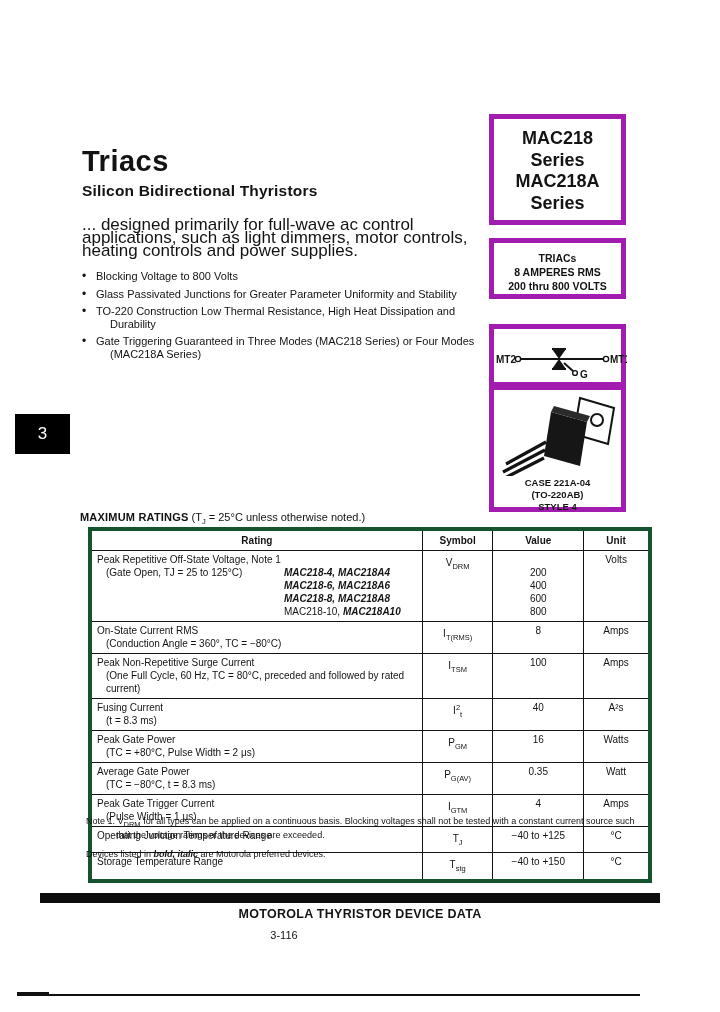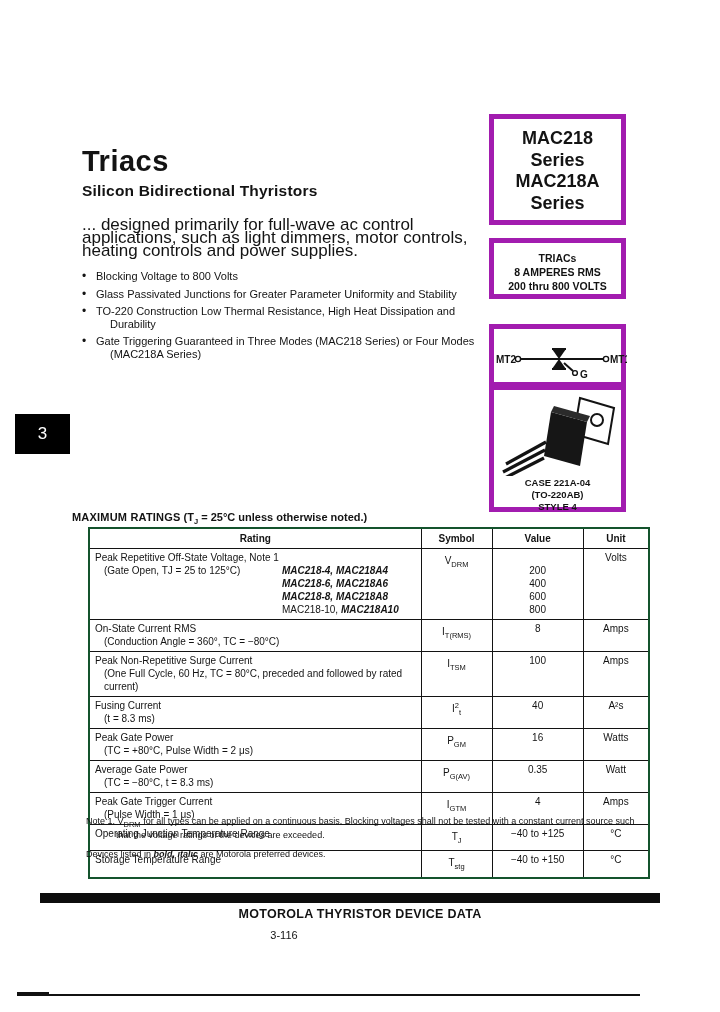--- a/index.html
+++ b/index.html
@@ -24,23 +24,23 @@
   .series-box{top:114px;height:111px;text-align:center;font-weight:bold;font-size:18px;line-height:21.5px;padding-top:9px;}
   .spec-box{top:238px;height:61px;text-align:center;font-weight:bold;font-size:10.5px;line-height:14px;padding-top:8px;}
   .symbol-box{top:324px;height:63px;}
   .case-box{top:385px;height:127px;text-align:center;}
   .case-caption{font-size:9.5px;font-weight:bold;line-height:12px;margin-top:-3px;}
   svg text{font-family:"Liberation Sans",sans-serif;}
   
   .chapter-tab{position:absolute;left:15px;top:414px;width:55px;height:40px;background:#000;color:#fff;
     display:flex;align-items:center;justify-content:center;font-size:17px;}
   
-  .ratings-head{position:absolute;left:72px;top:511px;font-size:11px;font-weight:bold;}
+  .ratings-head{position:absolute;left:80px;top:511px;font-size:11px;}
   .ratings-head b{letter-spacing:0.2px;}
-  .rtable{position:absolute;left:88px;top:527px;width:560px;display:table;border:2px solid #14532d;border-collapse:collapse;font-size:10px;line-height:13px;}
+  .rtable{position:absolute;left:88px;top:527px;width:560px;display:table;border:4px solid #14532d;border-collapse:collapse;font-size:10px;line-height:13px;}
   .trow{display:table-row;}
   .tcell{display:table-cell;border:1px solid #131313;vertical-align:top;padding:2px 5px 3px 5px;}
   .c-rating{width:336px;}
   .c-sym{width:66px;text-align:center;}
   .c-val{width:92px;text-align:center;}
   .c-unit{width:60px;text-align:center;}
   .th{font-weight:bold;text-align:center;padding:3px 2px;}
   .cond{padding-left:9px;}
   .cond:empty{display:none;}
   .r0-split{display:flex;}

